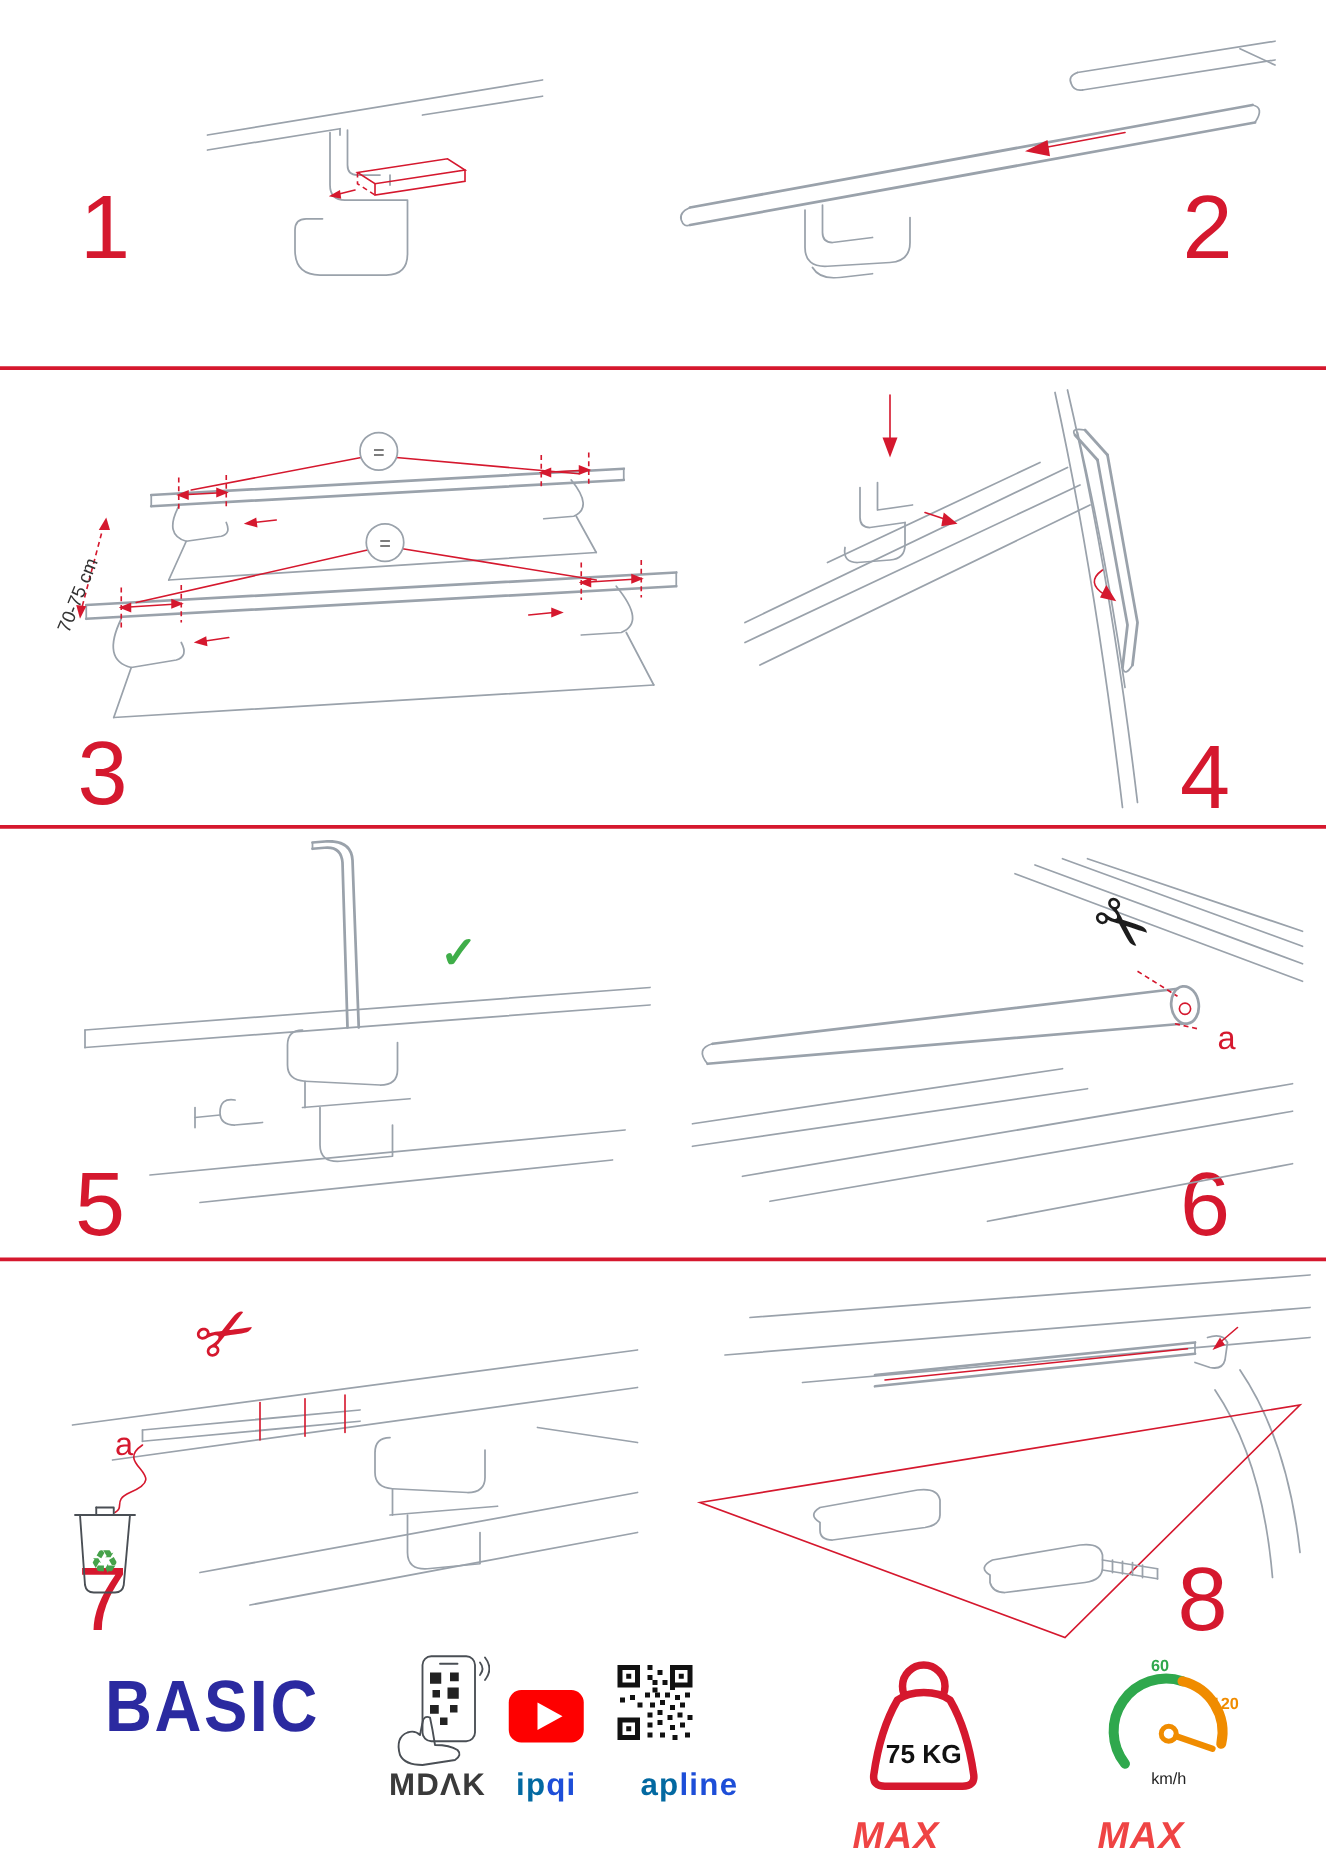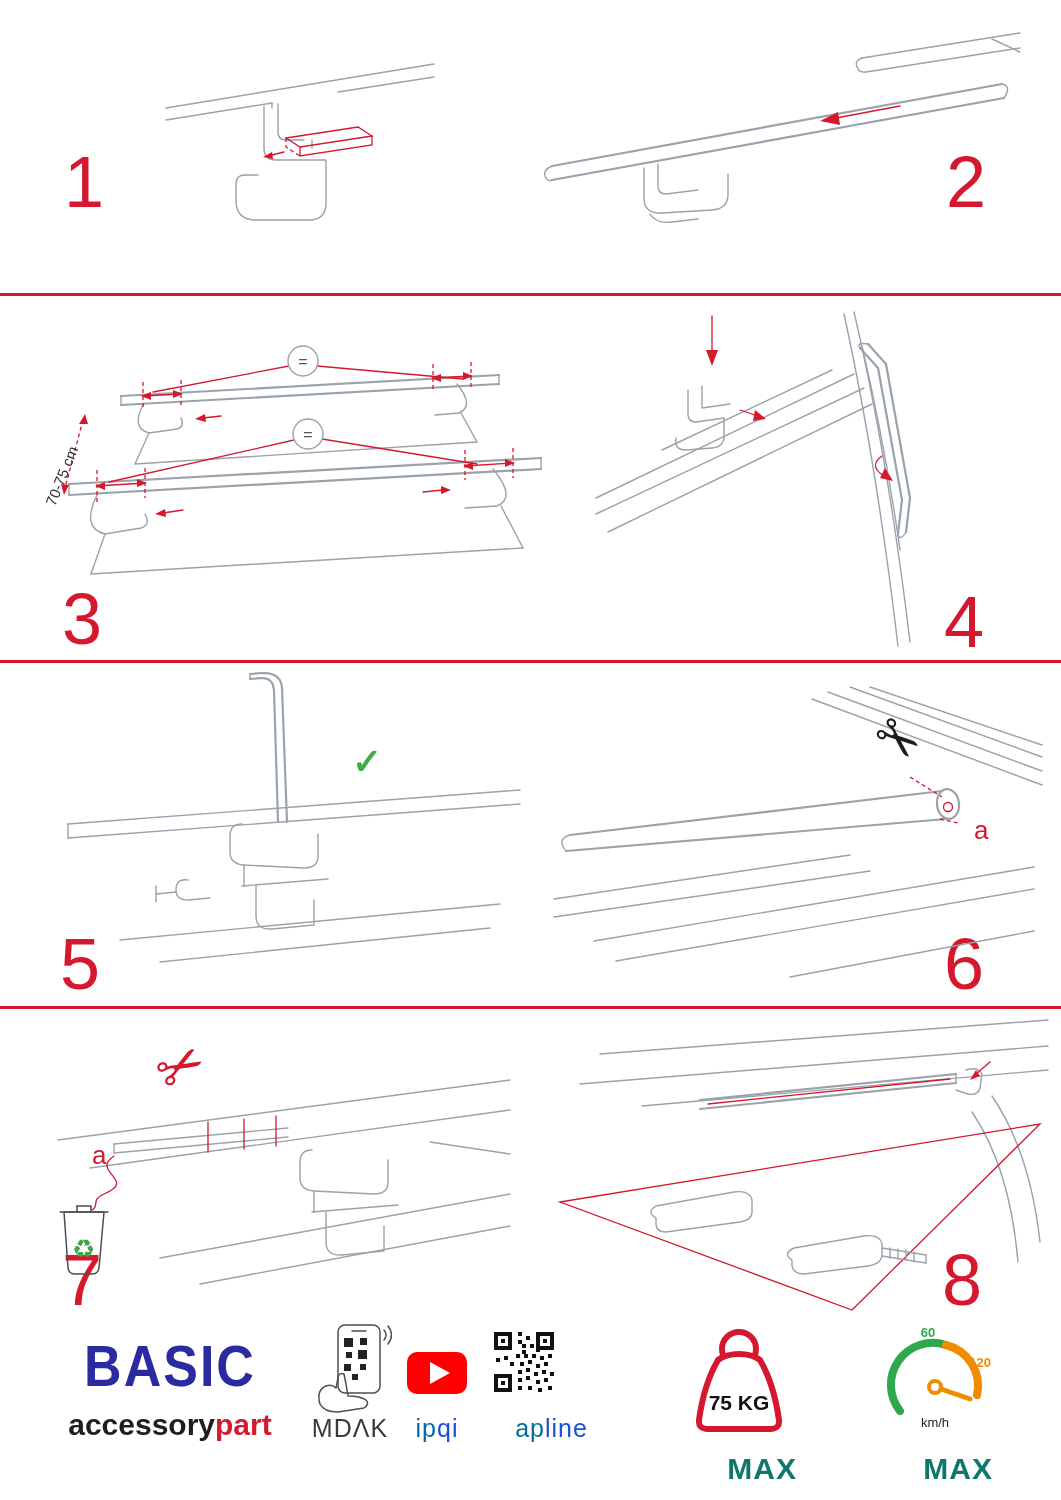--- a/index.html
+++ b/index.html
@@ -28,23 +28,23 @@
   .wkg   { fill:#111; font-size:21px; font-weight:bold; text-anchor:middle; }
   .s60   { fill:#2fa84d; font-size:13px; font-weight:bold; text-anchor:middle; }
   .s120  { fill:#f08c00; font-size:13px; font-weight:bold; text-anchor:end; }
   .skmh  { fill:#222; font-size:13px; text-anchor:middle; }
 
   
   .brand-basic { position:absolute; left:55px; top:1332px; width:230px; text-align:center;
                  color:#2b2aa0; font-size:52px; font-weight:700; letter-spacing:2px; transform:scaleY(1.12); transform-origin:top; }
   .brand-sub { position:absolute; left:45px; top:1408px; width:250px; text-align:center; font-size:30px; font-weight:700; }
   .sub-dark { color:#1e1e1e; } .sub-red { color:#d5182e; }
-  .partner { position:absolute; text-align:center; font-size:25px; font-weight:400; color:#3a3a3a; letter-spacing:1px; }
+  .partner { position:absolute; text-align:center; font-size:25px; font-weight:700; color:#3a3a3a; letter-spacing:1px; }
   .two-tone-dark { color:#0369a1; } .two-tone-red { color:#1d4ed8; }
-  .max-label { position:absolute; text-align:right; font-size:30px; font-weight:700; color:#0f766e; letter-spacing:1px; }
+  .max-label { position:absolute; text-align:left; font-size:30px; font-weight:700; color:#ef4444; letter-spacing:1px;font-style:italic; }
 </style>
 </head>
 <body>
 
 <div class="page">
 
   <div class="step-num" style="left:64px; top:146px;">1</div>
 
   <svg class="abs" style="left:160px; top:48px;" width="280" height="205" viewBox="0 0 280 205">
     <path class="sk" d="M6 60 L274 16"></path>
@@ -281,23 +281,20 @@
     <path class="rd" d="M8 190 L488 112 L300 298 Z" stroke-width="1.4"></path>
     <path class="sk" d="M104 206 Q94 200 104 194 L182 180 Q198 178 200 188 L200 200 Q200 208 188 210 L114 220 Q104 220 104 212 Z"></path>
     <path class="sk" d="M240 248 Q230 242 242 236 L312 224 Q328 222 330 232 L330 242 Q330 252 316 254 L252 262 Q242 262 240 254 Z"></path>
     <path class="sk" d="M330 236 L374 243"></path>
     <path class="sk" d="M330 244 L374 251"></path>
     <path class="sk" d="M338 236 L338 246 M346 237 L346 247 M354 238 L354 248 M362 240 L362 250"></path>
     <path class="sk" d="M374 243 L374 251"></path>
   </svg>
 
   <div class="brand-basic">BASIC</div>
-  <div class="brand-sub">
-    <span class="sub-dark">accessory</span><span class="sub-red">part</span>
-  </div>
 
   <svg class="abs" style="left:308px; top:1322px;" width="84" height="92" viewBox="0 0 84 92">
     <rect x="30" y="3" width="42" height="68" rx="7" class="dk"></rect>
     <path class="dk" d="M44 9 L58 9"></path>
     <g fill="#222">
       <rect x="36" y="16" width="9" height="9"></rect>
         <rect x="52" y="16" width="7" height="7"></rect>
       <rect x="38" y="30" width="6" height="6"></rect>
         <rect x="50" y="28" width="9" height="9"></rect>
       <rect x="36" y="42" width="7" height="7"></rect>

